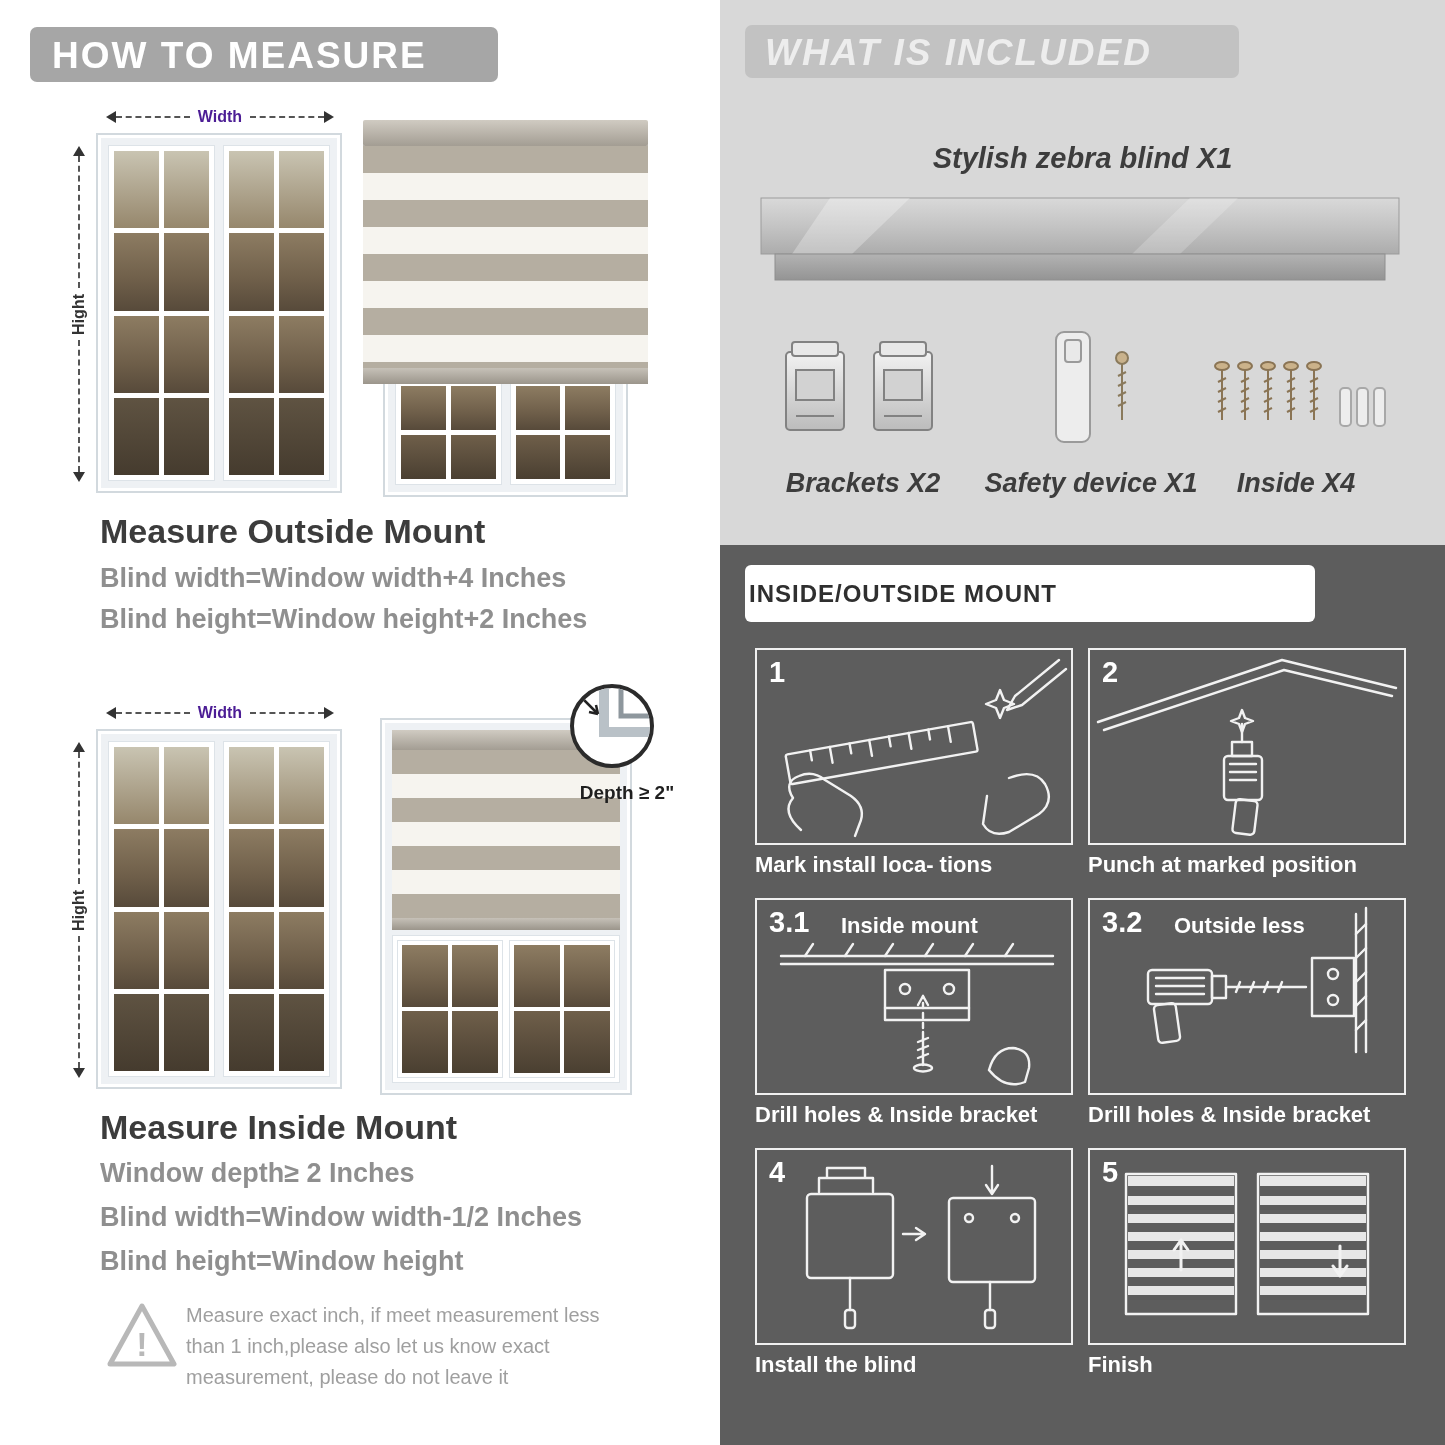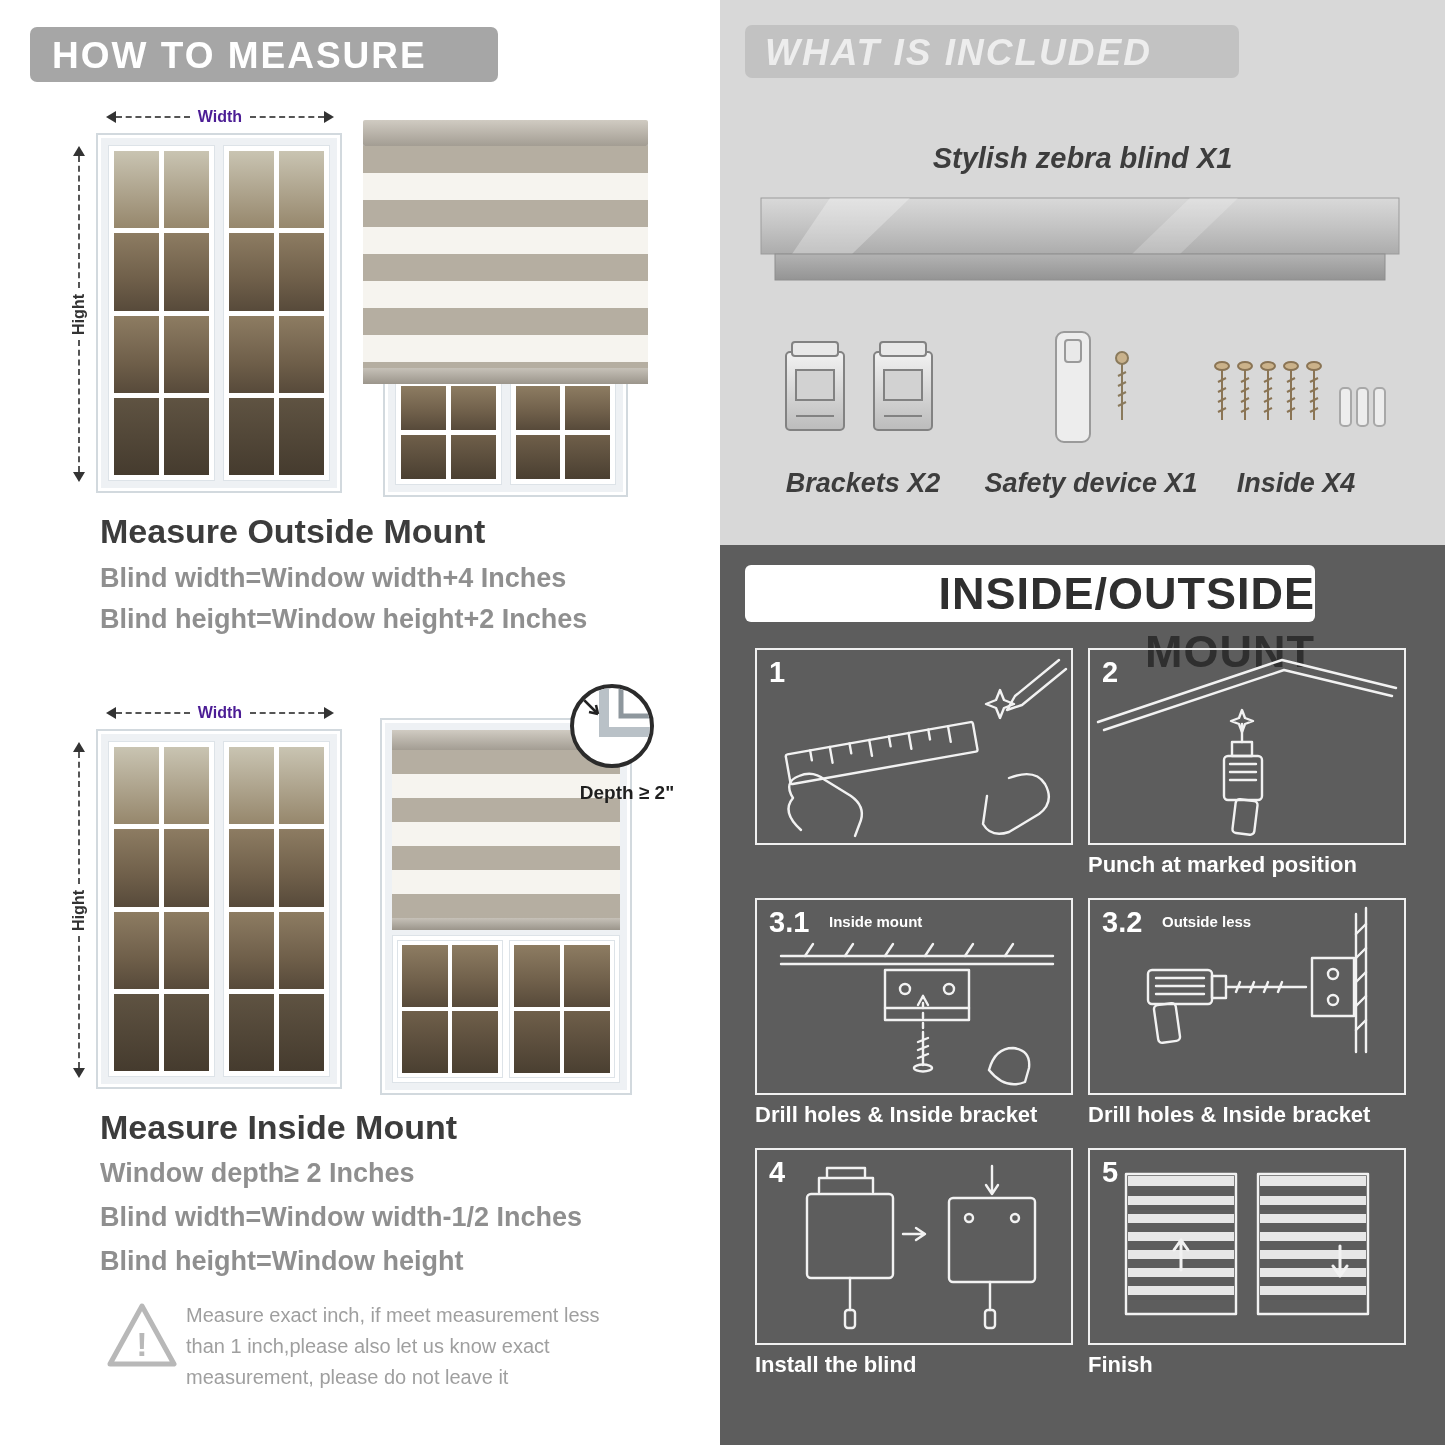--- a/index.html
+++ b/index.html
@@ -71,25 +71,25 @@
   .icon-safety{position:absolute;left:318px;top:330px;}
   .icon-screws{position:absolute;left:492px;top:358px;}
   .inc-label{position:absolute;top:468px;font-size:27px;font-weight:bold;color:#3d3d3d;text-align:center;}
   .inc-label.b{left:58px;width:170px;}
   .inc-label.s{left:246px;width:250px;}
   .inc-label.sc{left:491px;width:170px;}
 
   
   .sec-mount{position:absolute;left:720px;top:545px;width:725px;height:900px;background:#5d5d5d;}
   .hdr-mount{position:absolute;left:25px;top:20px;width:570px;height:57px;background:#fff;border-radius:6px;
-             color:#2f2f2f;font-size:45px;font-weight:bold;letter-spacing:1px;line-height:58px;padding-left:17px;text-align:right;}
+             color:#2f2f2f;font-size:24px;font-weight:bold;letter-spacing:1px;line-height:58px;padding-left:4px;}
   .step{position:absolute;width:318px;height:197px;border:2px solid #f0f0f0;}
   .step svg{position:absolute;left:0;top:0;}
   .snum{position:absolute;left:12px;top:6px;color:#fff;font-size:29px;font-weight:bold;z-index:2;}
-  .slabel{position:absolute;left:72px;top:13px;color:#fff;font-size:15px;font-weight:bold;z-index:2;}
+  .slabel{position:absolute;left:84px;top:13px;color:#fff;font-size:22px;font-weight:bold;z-index:2;}
   .scap{position:absolute;width:330px;color:#fff;font-size:22px;font-weight:bold;}
   .p1{left:35px;top:103px;}  .p2{left:368px;top:103px;}
   .c1{left:35px;top:307px;}  .c2{left:368px;top:307px;}
   .p3{left:35px;top:353px;}  .p4{left:368px;top:353px;text-decoration:underline;}
   .c3{left:35px;top:557px;}  .c4{left:368px;top:557px;}
   .p5{left:35px;top:603px;}  .p6{left:368px;top:603px;}
   .c5{left:35px;top:807px;}  .c6{left:368px;top:807px;}
 
   .lart{stroke:#f2f2f2;fill:none;stroke-width:2.4;stroke-linecap:round;stroke-linejoin:round;}
 </style>
@@ -352,20 +352,21 @@
           <path d="M14,80 L194,20 M194,20 L302,46"></path>
           <path d="M152,60 l3,8 8,3 -8,3 -3,8 -3,-8 -8,-3 8,-3 z"></path>
           <path d="M152,92 L152,74"></path>
           <rect x="142" y="92" width="20" height="14"></rect>
           <rect x="134" y="106" width="38" height="44" rx="4"></rect>
           <path d="M140,114 L166,114 M140,122 L166,122 M140,130 L166,130"></path>
           <rect x="144" y="150" width="22" height="34" rx="4" transform="rotate(7 155 167)"></rect>
         </g>
       </svg>
     </div>
+    <div class="scap c1">Mark install loca- tions</div>
     <div class="scap c2">Punch at  marked position</div>
 
     <div class="step p3">
       <div class="snum">3.1</div>
       <div class="slabel">Inside mount</div>
       <svg width="314" height="193" viewBox="0 0 314 193">
         <g class="lart">
           <path d="M24,56 L296,56 M24,64 L296,64"></path>
           <path d="M48,56 L56,44 M88,56 L96,44 M128,56 L136,44 M168,56 L176,44 M208,56 L216,44 M248,56 L256,44"></path>
           <rect x="128" y="70" width="84" height="38"></rect>

